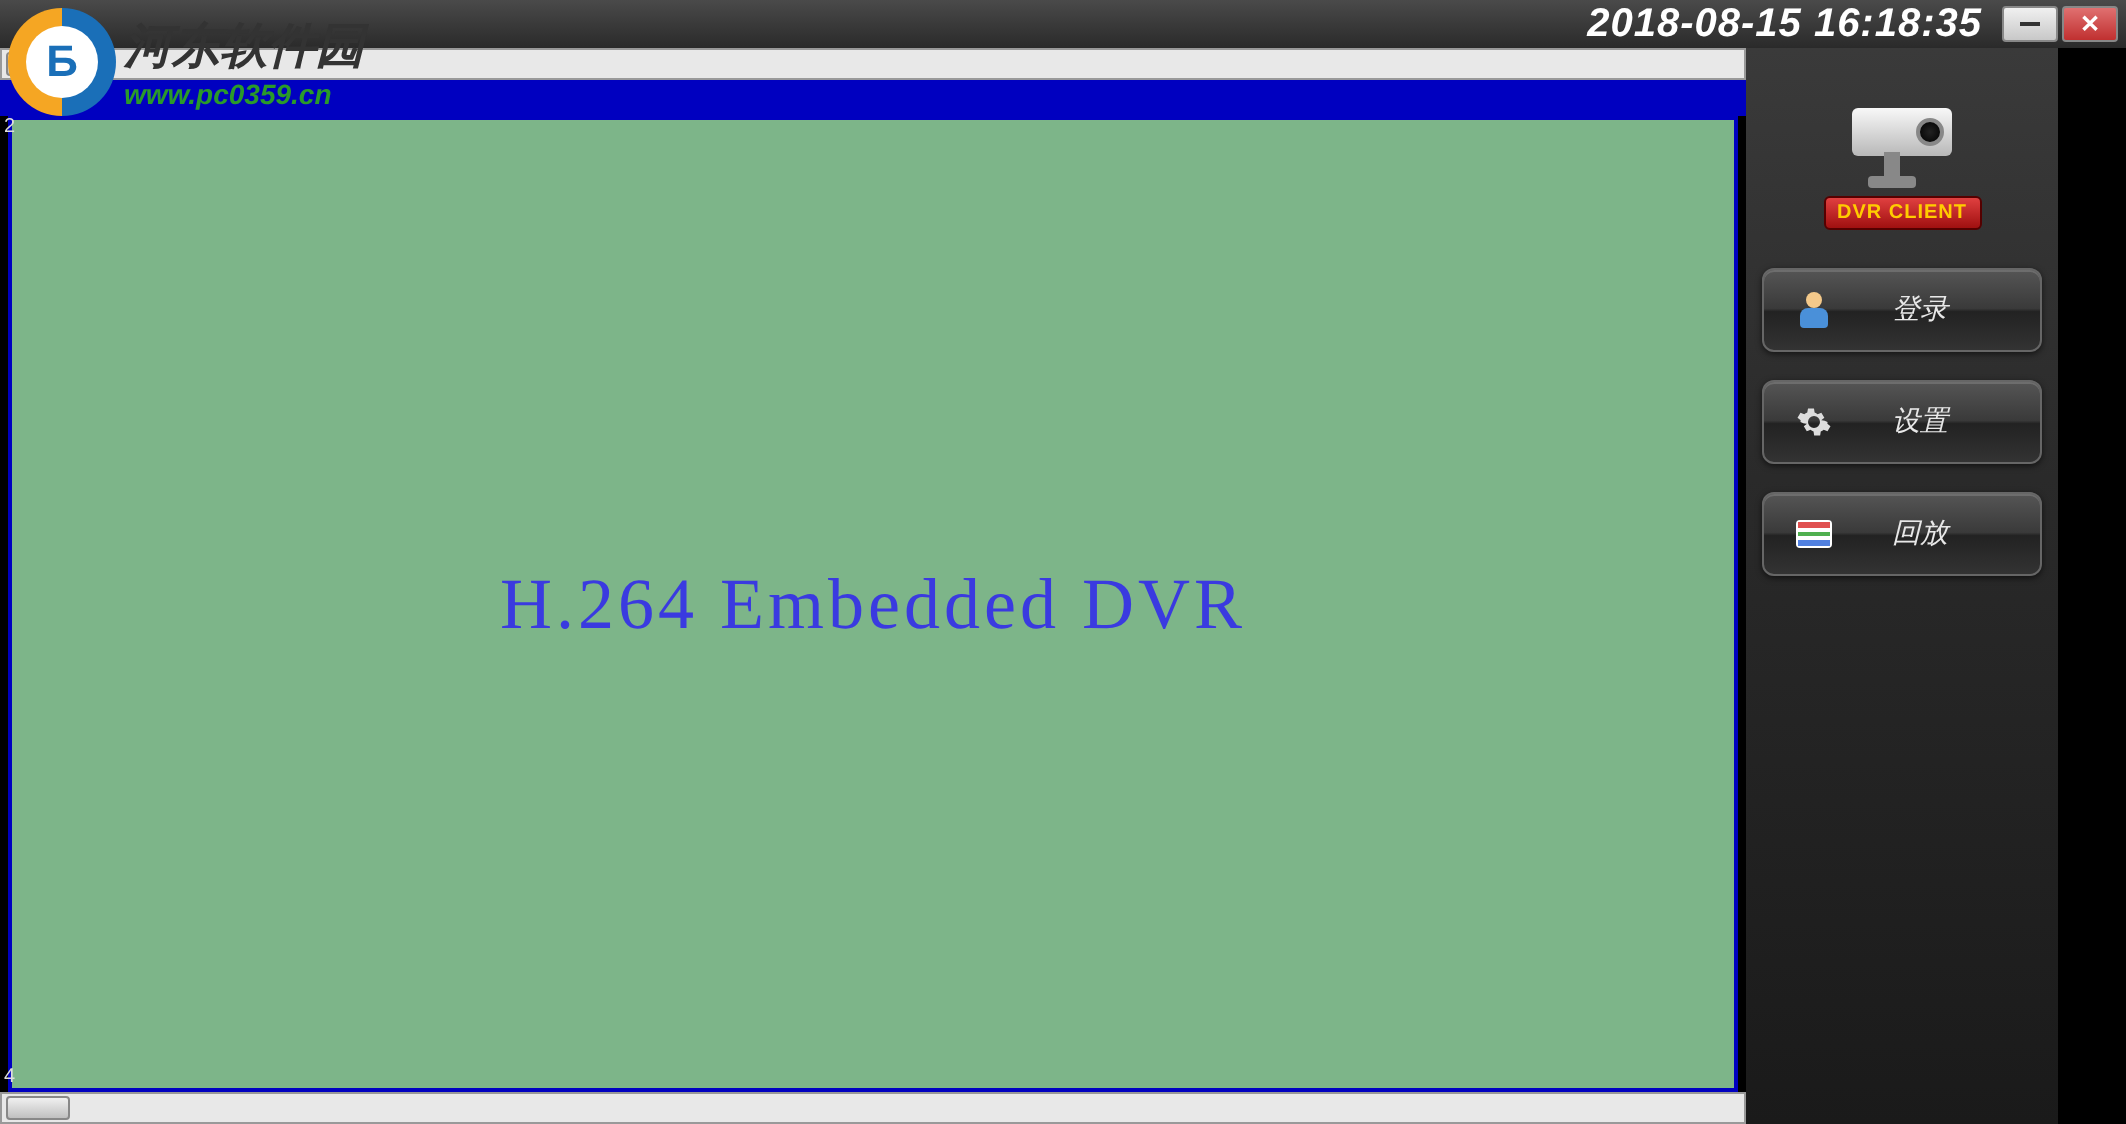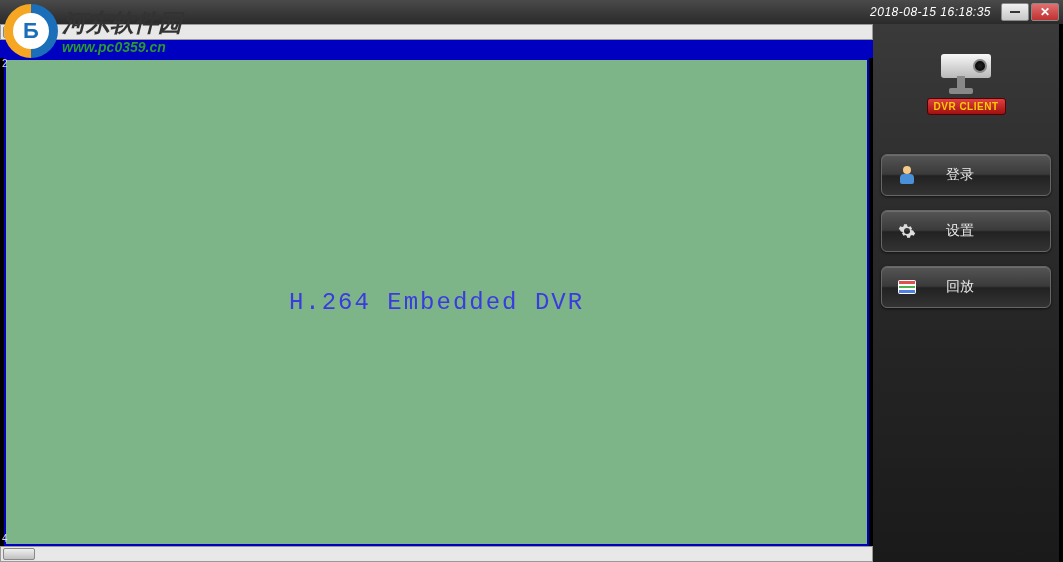--- a/index.html
+++ b/index.html
@@ -15,22 +15,22 @@
       height: 24px;
       background: linear-gradient(to bottom, #4a4a4a, #2a2a2a);
       display: flex;
       justify-content: flex-end;
       align-items: center;
       padding-right: 4px;
       gap: 2px;
     }
     .timestamp {
       color: #fff;
-      font-weight: normal;
-      font-size: 12px;
+      font-weight: bold;
+      font-size: 20px;
       font-style: italic;
       margin-right: 8px;
       letter-spacing: 0.5px;
       margin-left: 35px;
     }
     .win-btn {
       width: 28px;
       height: 18px;
       border: 1px solid #888;
       background: linear-gradient(to bottom, #f0f0f0, #c8c8c8);
@@ -101,43 +101,43 @@
       background: #7db589;
       border: 2px solid #0000c0;
       display: flex;
       align-items: center;
       justify-content: center;
       margin: 0 4px;
       position: relative;
     }
     .video-text {
       color: #3a3ae0;
-      font-size: 24px;
-      font-family: Liberation Mono, monospace;
+      font-size: 36px;
+      font-family: Liberation Serif, serif;
       letter-spacing: 2px;
     }
     .scrollbar-bottom {
       height: 16px;
       background: #e8e8e8;
       border: 1px solid #999;
       position: relative;
     }
     .scrollbar-bottom::before {
       content: "";
       position: absolute;
       left: 2px;
       top: 1px;
       bottom: 1px;
       width: 30px;
       background: linear-gradient(to bottom, #f0f0f0, #c0c0c0);
       border: 1px solid #888;
       border-radius: 2px;
     }
     .side-panel {
-      width: 186px;
+      width: 156px;
       background: linear-gradient(to bottom, #3a3a3a 0%, #2a2a2a 40%, #1a1a1a 100%);
       display: flex;
       flex-direction: column;
       align-items: center;
       padding-top: 10px;
     }
     .logo-area {
       width: 100%;
       height: 100px;
       display: flex;
@@ -193,21 +193,21 @@
       font-weight: bold;
       padding: 2px 6px;
       border-radius: 3px;
       border: 1px solid #500;
       margin-top: 4px;
       letter-spacing: 0.5px;
     }
     .side-buttons {
       width: 100%;
       padding: 0 8px;
-      margin-top: 20px;
+      font-style: italic;
     }
     .side-btn {
       width: 100%;
       height: 42px;
       background: linear-gradient(to bottom, #555 0%, #3a3a3a 48%, #222 52%, #333 100%);
       border: 1px solid #666;
       border-radius: 6px;
       margin-bottom: 14px;
       display: flex;
       align-items: center;

